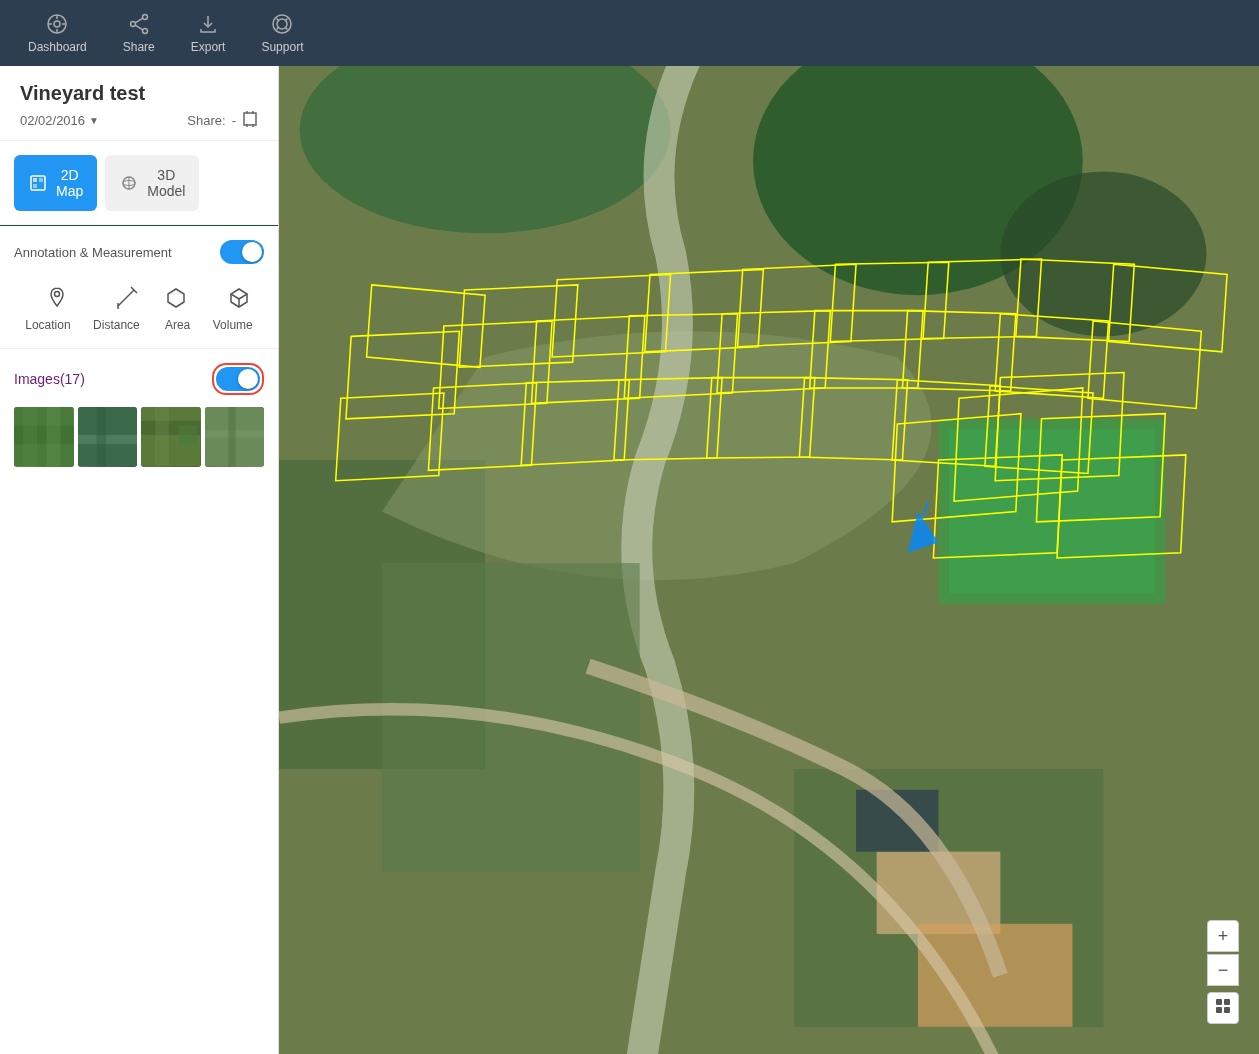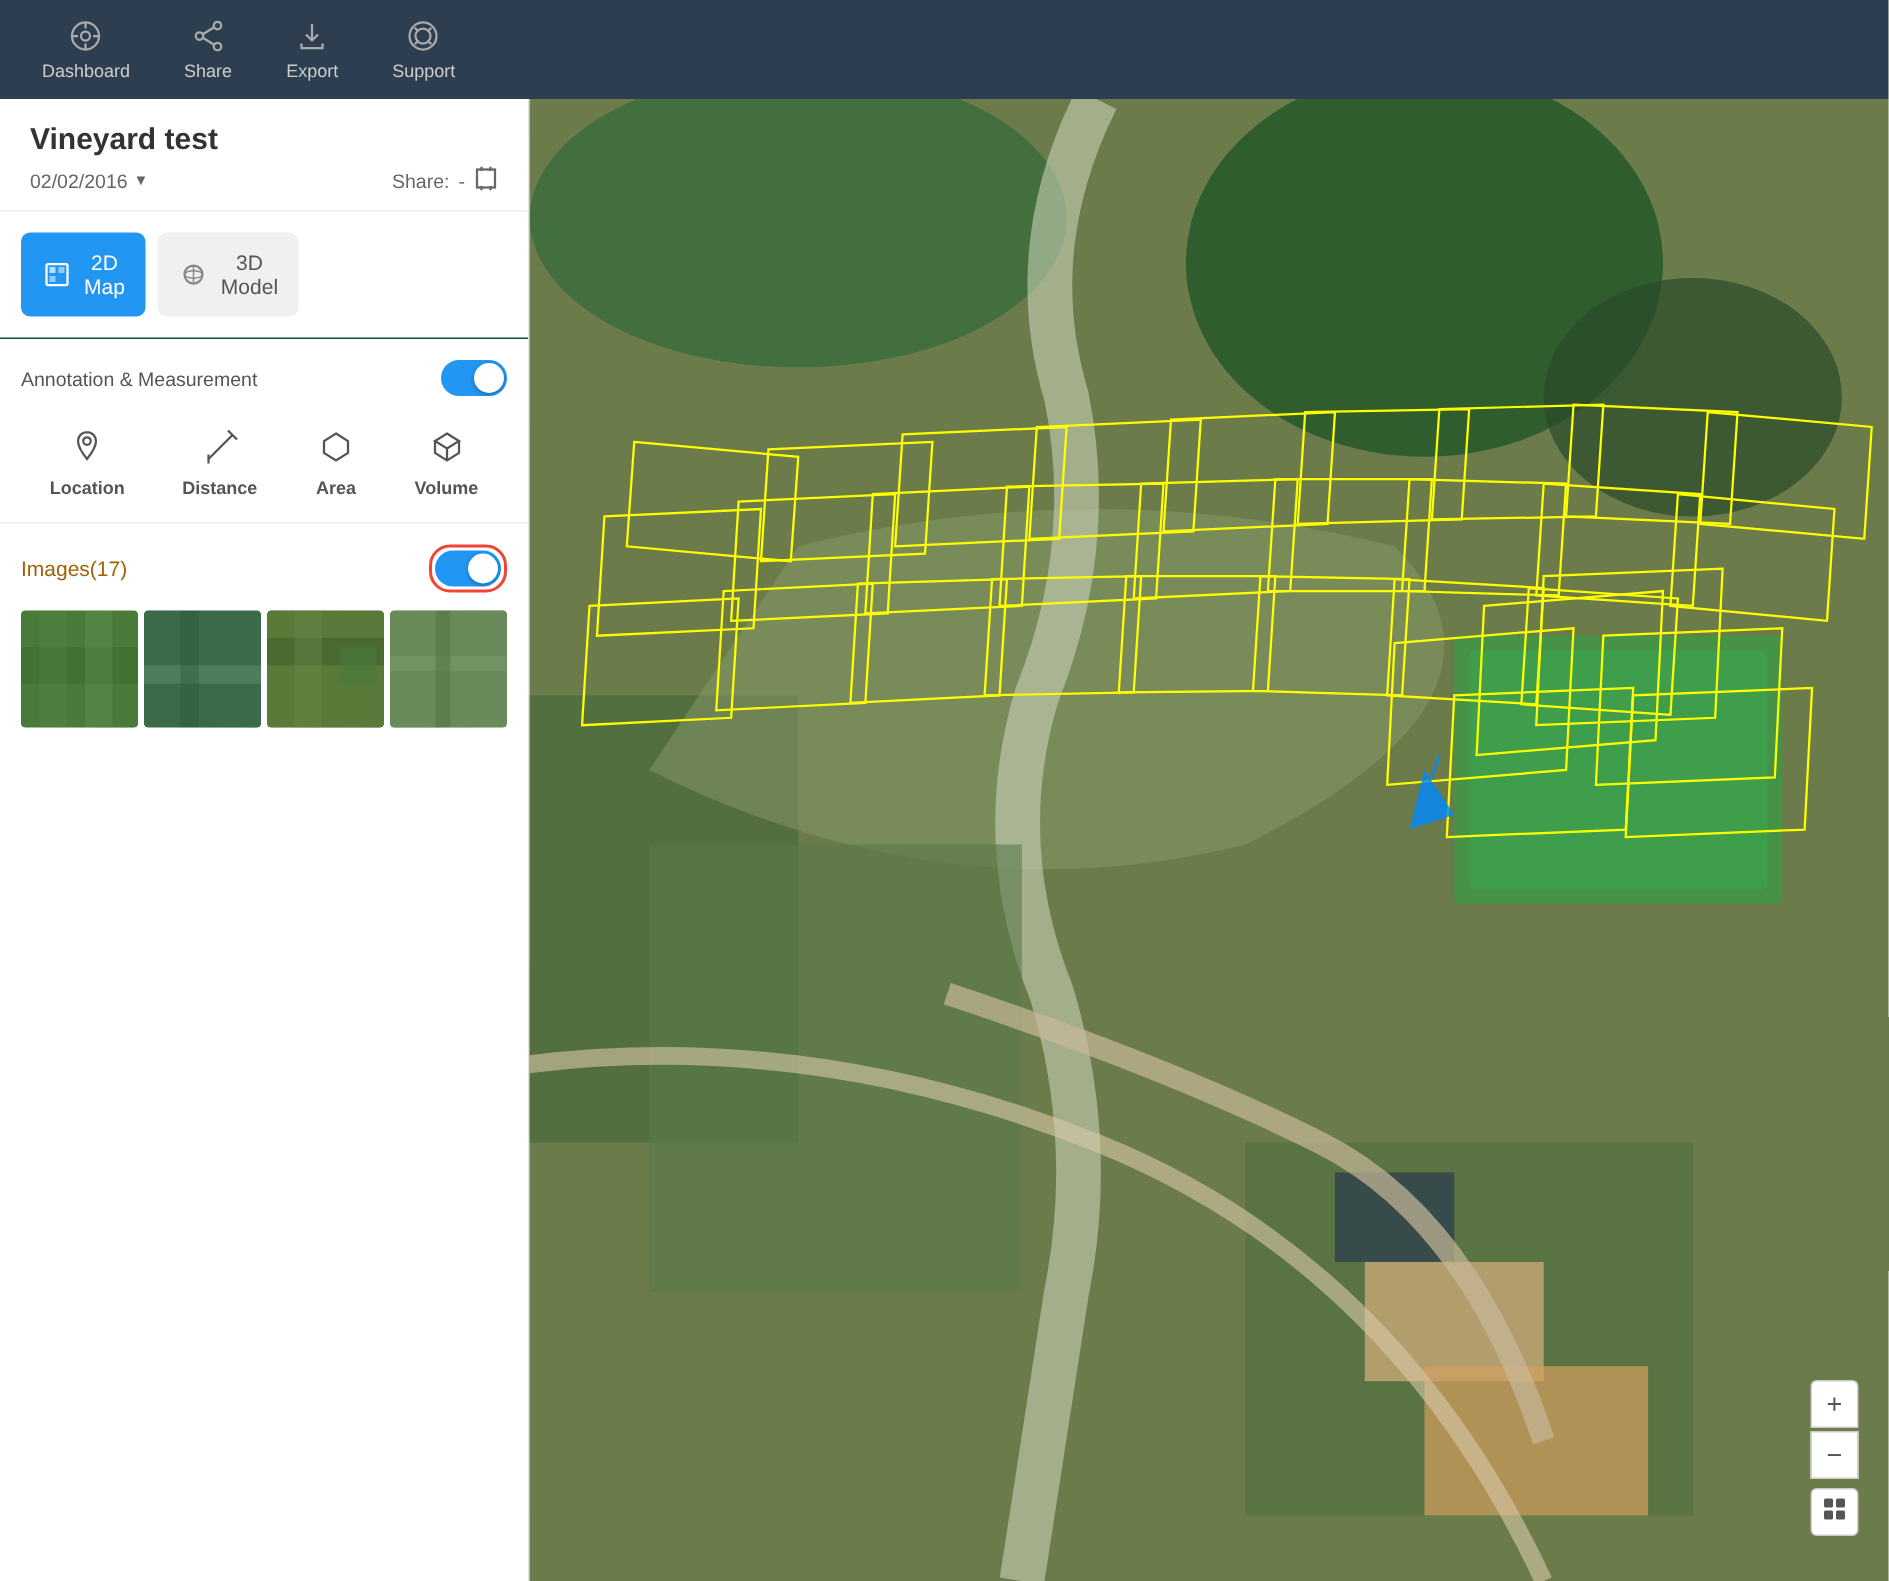--- a/index.html
+++ b/index.html
@@ -34,21 +34,21 @@
 
     
     .main-layout {
       display: flex;
       flex: 1;
       overflow: hidden;
     }
 
     
     .sidebar {
-      width: 353px;
+      width: 279px;
       background: #fff;
       flex-shrink: 0;
       overflow-y: auto;
       display: flex;
       flex-direction: column;
       border-right: 1px solid #e0e0e0;
     }
 
     .project-header {
       padding: 16px 20px 10px;
@@ -157,25 +157,24 @@
 
     
     .tools-row {
       display: flex;
       justify-content: space-around;
       margin-top: 4px;
     }
     .tool-item {
       display: flex;
       flex-direction: column;
-      align-items: center;
+      align-items: flex-end;
       gap: 6px;
       cursor: pointer;
       padding: 6px 8px;
-      font-weight: bold;
     }
     .tool-icon {
       width: 28px;
       height: 28px;
       display: flex;
       align-items: center;
       justify-content: center;
       color: #555;
     }
     .tool-label {
@@ -189,21 +188,21 @@
       border-top: 1px solid #eee;
     }
     .images-header {
       display: flex;
       align-items: center;
       justify-content: space-between;
       margin-bottom: 12px;
     }
     .images-title {
       font-size: 14px;
-      color: #a16207;
+      color: #701a75;
       font-weight: 500;
     }
     .images-toggle-wrapper {
       border: 2px solid #f44336;
       border-radius: 14px;
       padding: 2px;
     }
     .images-toggle {
       width: 44px;
       height: 24px;

